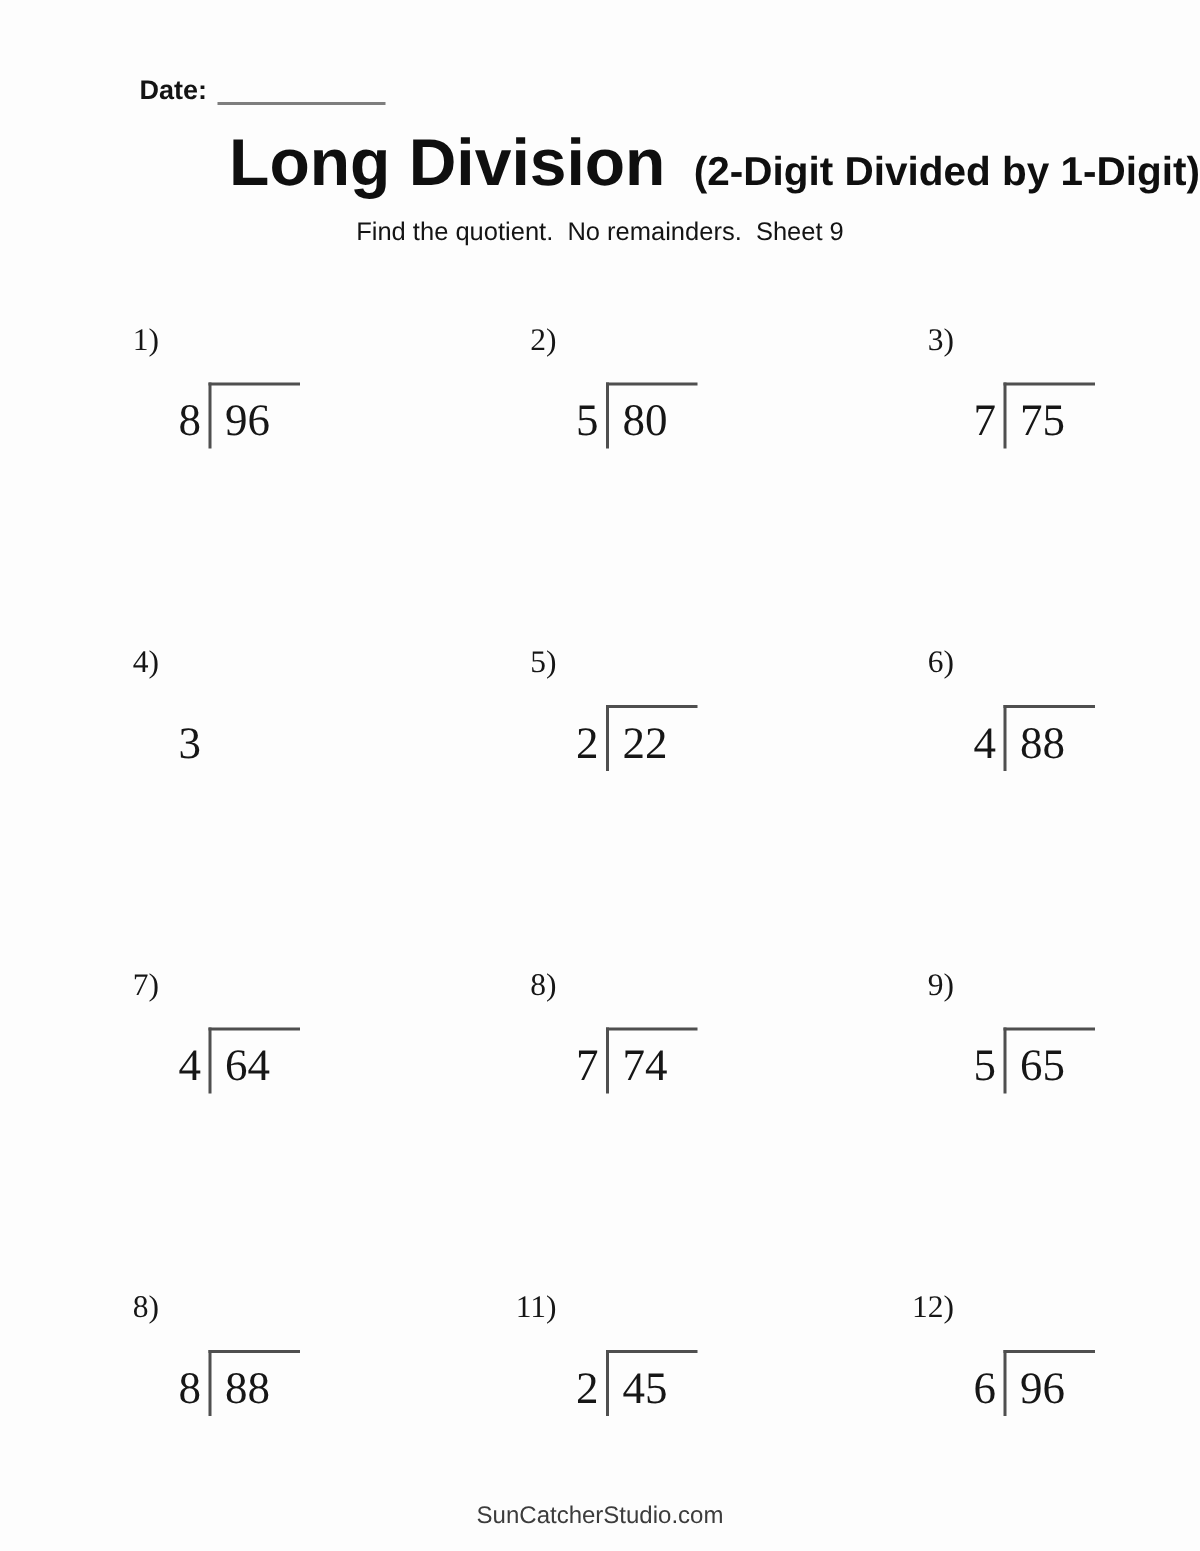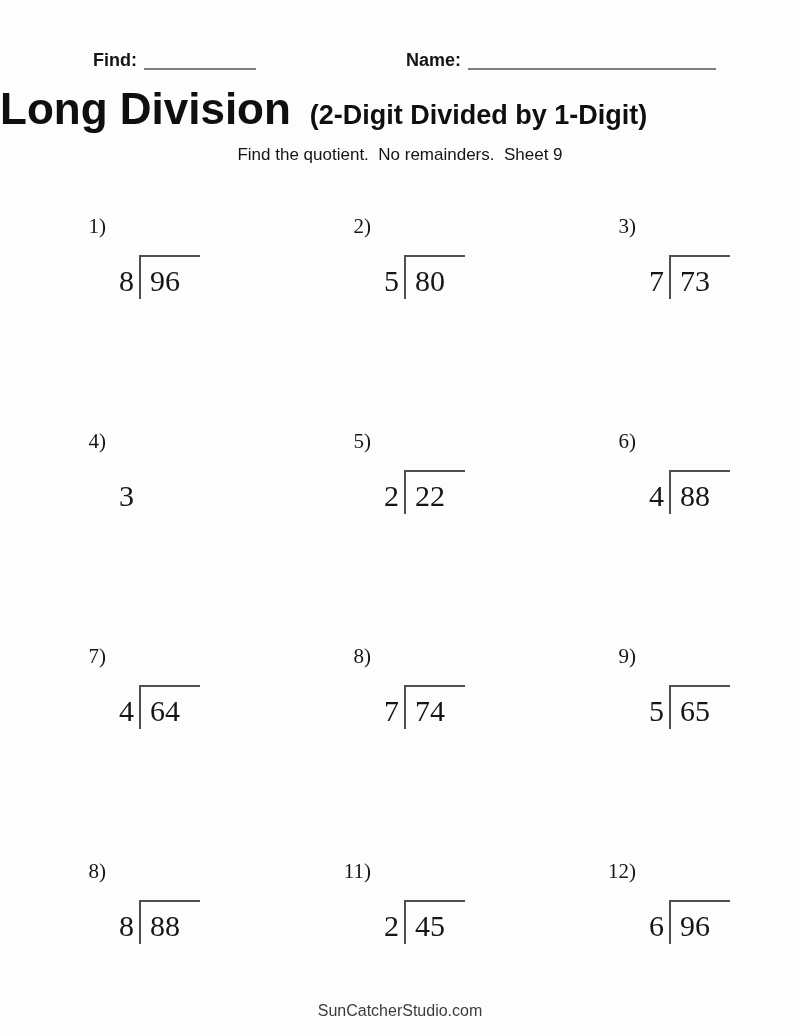--- a/index.html
+++ b/index.html
@@ -20,21 +20,21 @@
   }
   
   .field-group{position:absolute;top:50px;display:flex;align-items:flex-end;}
   .date-group{left:93px;}
   .name-group{left:406px;}
   .field-label{font-weight:bold;font-size:18px;line-height:20px;color:var(--text);}
   .fill-line{display:inline-block;height:16px;border-bottom:2px solid var(--underline);margin-left:7px;}
   .date-line{width:112px;}
   .name-line{width:248px;}
   
-  .title{position:absolute;top:84px;left:0;width:100%;margin:0;text-align:left;font-weight:bold;color:#0f0f0f;white-space:nowrap;}
+  .title{position:absolute;top:84px;left:0;width:100%;margin:0;text-align:right;font-weight:bold;color:#0f0f0f;white-space:nowrap;}
   .title-main{font-size:44px;}
   .title-paren{font-size:27px;margin-left:10px;}
   .subtitle{position:absolute;top:145px;left:0;width:100%;text-align:center;font-size:17px;color:var(--text);white-space:pre-wrap;}
   
   .grid{
     position:absolute;left:78px;top:215px;
     display:grid;
     grid-template-columns:265px 265px 265px;
     grid-auto-rows:215px;
   }
@@ -60,28 +60,24 @@
   .dividend.long-bar{padding-right:40px;}
   
   .footer{position:absolute;top:1002px;left:0;width:100%;text-align:center;font-size:16px;color:var(--footer);}
 </style>
 </head>
 <body>
 
 <div class="page">
 
   <div class="field-group date-group">
-    <span class="field-label">Find:</span>
+    <span class="field-label">Date:</span>
     <span class="fill-line date-line"></span>
   </div>
 
-  <div class="field-group name-group">
-    <span class="field-label">Name:</span>
-    <span class="fill-line name-line"></span>
-  </div>
 
   <h1 class="title">
     <span class="title-main">Long Division</span>
     <span class="title-paren">(2-Digit Divided by 1-Digit)</span>
   </h1>
 
   <div class="subtitle">Find the quotient.  No remainders.  Sheet 9</div>
 
   <div class="grid" id="problems">
   <div class="problem">
@@ -97,21 +93,21 @@
     <div class="expr">
       <span class="divisor">5</span>
       <span class="dividend">80</span>
     </div>
   </div>
 
   <div class="problem">
     <div class="plabel">3)</div>
     <div class="expr">
       <span class="divisor">7</span>
-      <span class="dividend">73</span>
+      <span class="dividend">75</span>
     </div>
   </div>
 
   <div class="problem">
     <div class="plabel">4)</div>
     <div class="expr">
       <span class="divisor">3</span>
     </div>
   </div>
 

